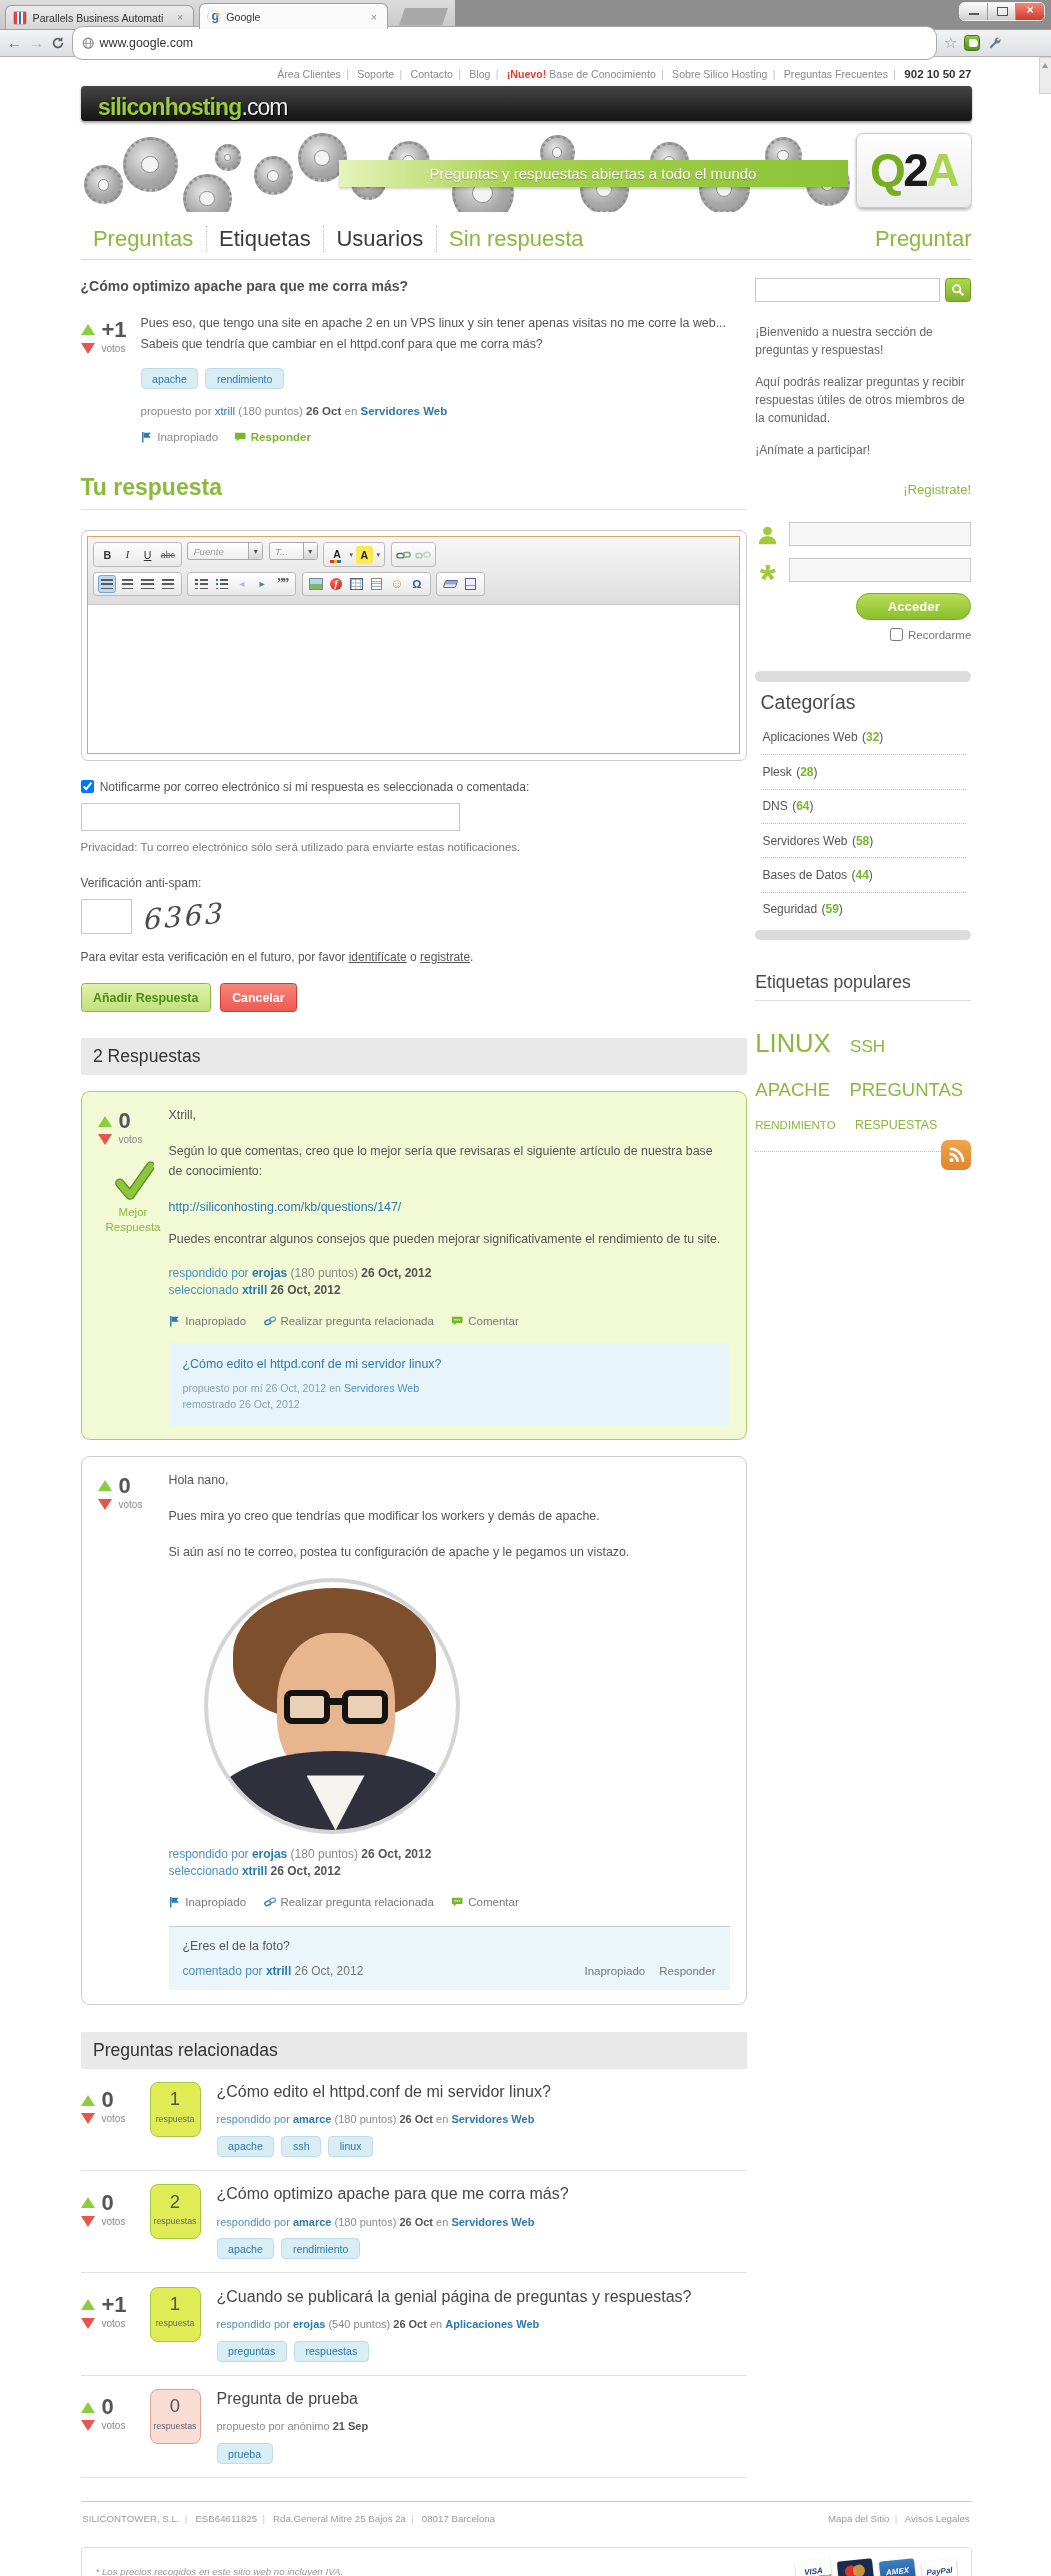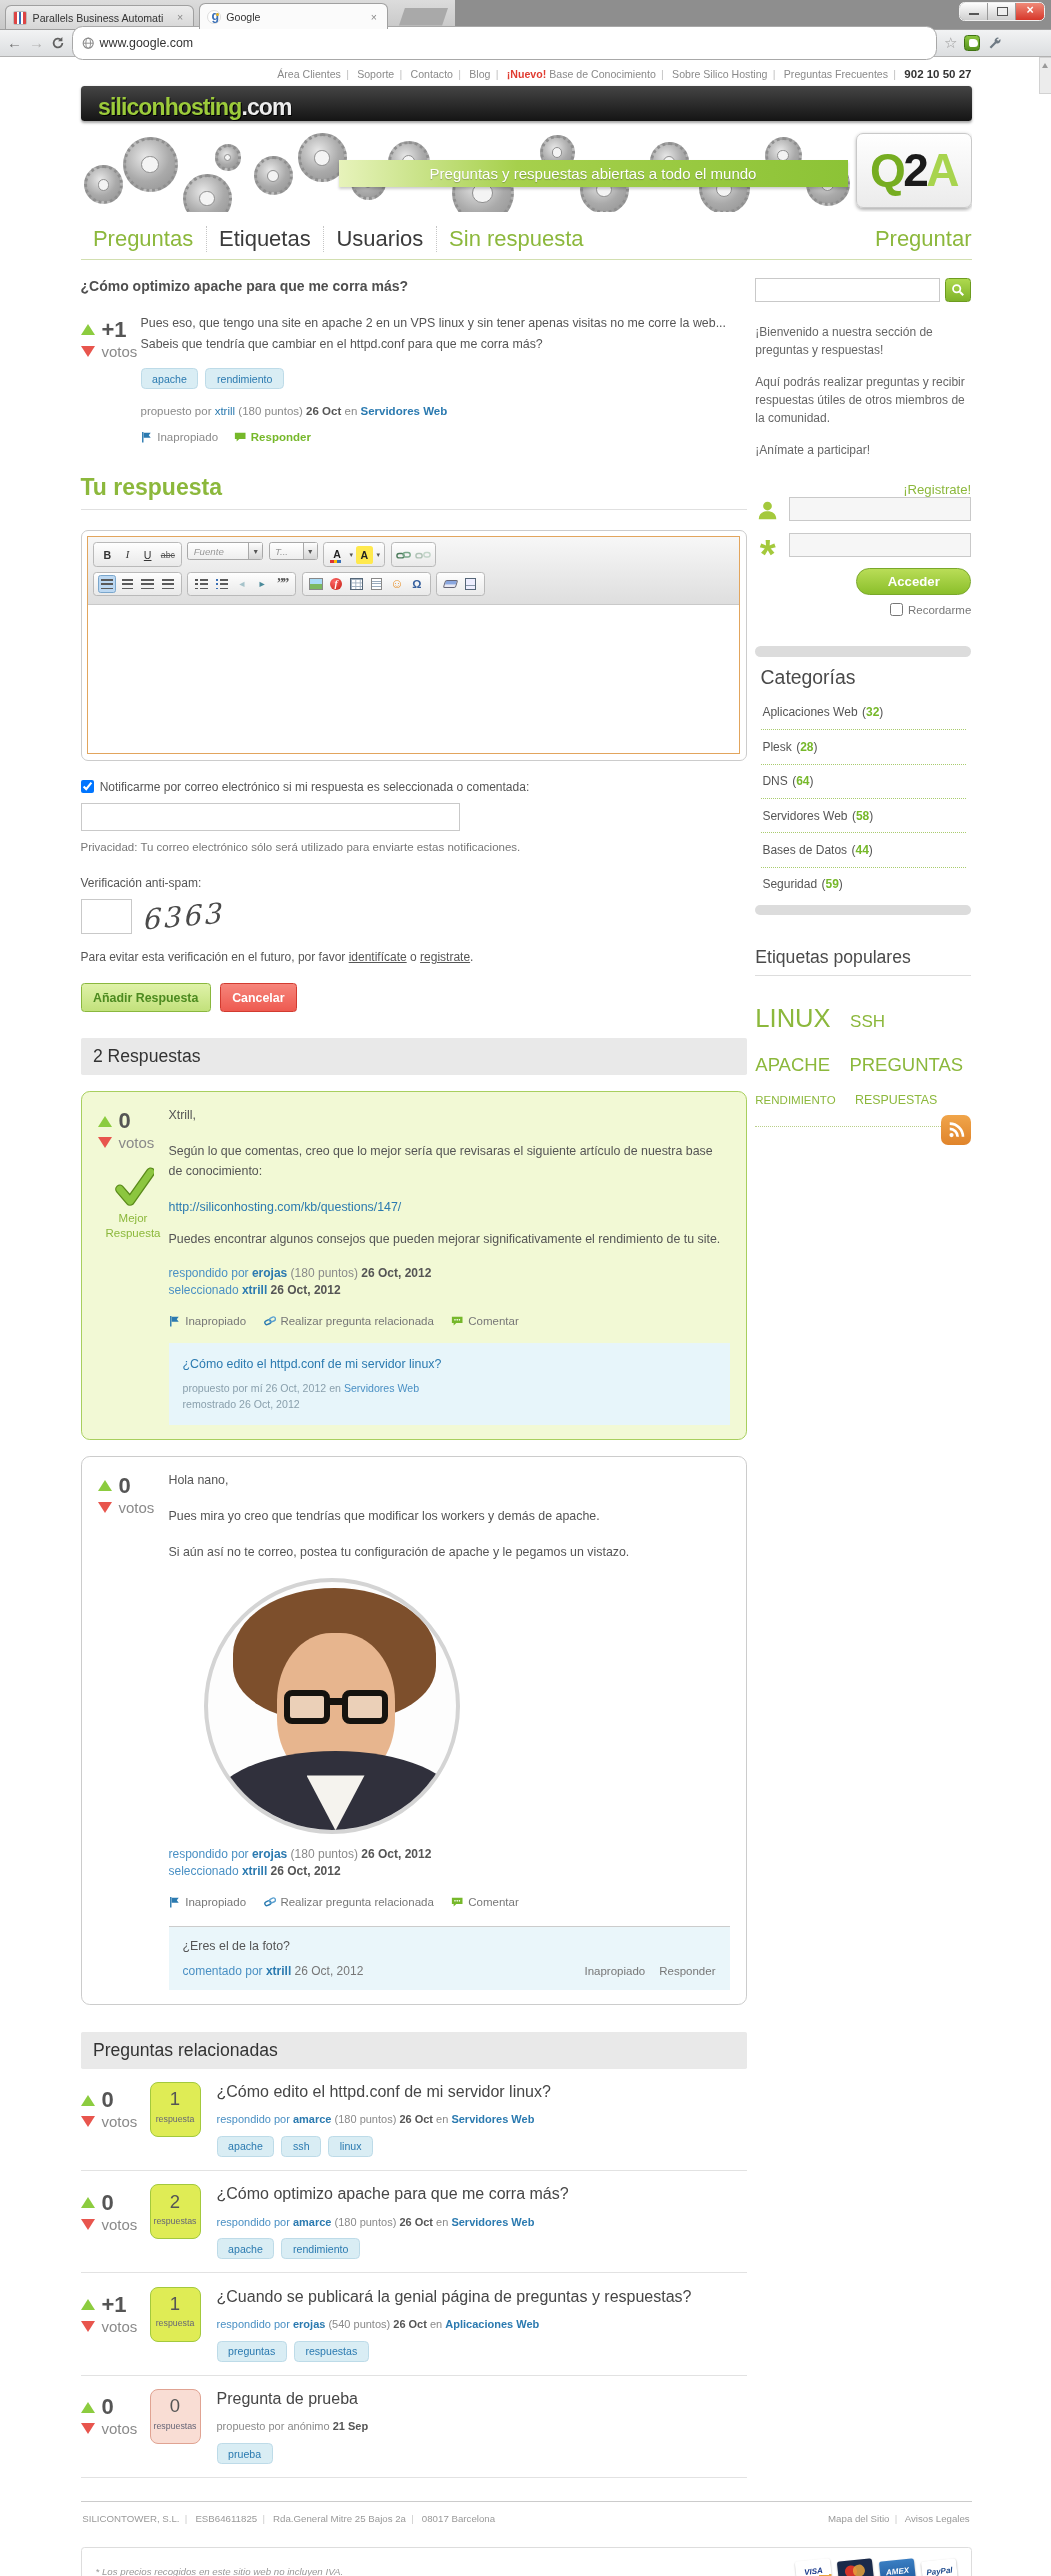--- a/index.html
+++ b/index.html
@@ -45,21 +45,21 @@
 .container{width:891px;margin:0 auto}
 .utilnav{margin-top:11.5px;text-align:right;font-size:10.6px;color:#8a8a8a}
 .utilnav a{color:#8a8a8a}
 .utilnav .sep{color:#c0c0c0;margin:0 5.3px}
 .utilnav .nuevo{color:#e03c31;font-weight:bold}
 .utilnav .phone{color:#333;font-weight:bold;font-size:11.5px}
 
 .mainnav{margin-top:6.2px;height:35px;background:linear-gradient(#454545,#141414);border-radius:3.5px;display:flex;align-items:stretch;box-shadow:0 1.8px 2.6px rgba(0,0,0,.35)}
 .logo{display:flex;align-items:flex-end;padding:0 17.6px;flex:1}
 .logo-green{font-size:23px;font-weight:bold;color:#9ccb3b;letter-spacing:-0.9px;text-shadow:0.9px 0.9px 0 #000}
-.logo-gray{font-size:23px;font-weight:bold;color:#ededed;letter-spacing:-0.9px;text-shadow:0.9px 0.9px 0 #000}
+.logo-gray{font-size:23px;font-weight:normal;color:#ededed;letter-spacing:-0.9px;text-shadow:0.9px 0.9px 0 #000}
 .mainnav-items{display:flex}
 .mainnav-item{width:97px;display:flex;align-items:center;justify-content:center;font-size:11.5px;color:#f0f0f0;border-left:0.9px solid #000;box-shadow:inset 0.9px 0 0 #3d3d3d;cursor:pointer}
 
 .banner{position:relative;height:84px;margin-top:7px;overflow:hidden}
 .gear{position:absolute;border-radius:50%;border:3.5px dotted #8f8f8f;background:radial-gradient(circle at 40% 35%,#e8e8e8,#aaa 55%,#919191)}
 .gear::after{content:"";position:absolute;left:32%;top:32%;right:32%;bottom:32%;background:#f4f4f4;border:1.8px solid #8f8f8f;border-radius:50%}
 .ribbon{position:absolute;left:258px;right:124px;top:32px;height:26.5px;background:linear-gradient(90deg,#e7f3bb,#a6d04c 35%,#8cc336);display:flex;align-items:center;justify-content:center;box-shadow:0 1.8px 2.6px rgba(0,0,0,.2);z-index:3}
 .ribbon-text{color:#fff;font-size:15px;font-weight:normal;text-shadow:0 0.9px 0.9px rgba(0,0,0,.25)}
 .q2a-box{position:absolute;right:0;top:4.4px;width:116px;height:75px;background:linear-gradient(#ffffff,#ebebeb);border:0.9px solid #c9c9c9;border-radius:7px;box-shadow:0 1.8px 3.5px rgba(0,0,0,.3);display:flex;align-items:center;justify-content:center;z-index:4}
 .q2a-box span{font-size:46px;font-weight:bold;letter-spacing:-2.6px}
@@ -77,21 +77,21 @@
 .side-col{width:216px}
 
 .q-title{font-size:14px;color:#4f4f4f;margin:5.3px 0 19.4px}
 .post{display:flex}
 .vote-col{width:60px;flex:none;padding-top:3.5px}
 .vote-row{display:flex;align-items:center;gap:7px}
 .arr{width:0;height:0;cursor:pointer}
 .arr-up{border-left:7px solid transparent;border-right:7px solid transparent;border-bottom:11.5px solid #8ccc3f}
 .arr-down{border-left:7px solid transparent;border-right:7px solid transparent;border-top:11.5px solid #e8554d}
 .vote-num{font-size:22px;color:#555;font-weight:bold}
-.vote-lbl{font-size:15px;color:#8a8a8a}
+.vote-lbl{font-size:10px;color:#8a8a8a}
 .post-body{flex:1}
 .post-text{font-size:12.4px;line-height:1.65;color:#555}
 .tagrow{margin-top:14px;display:flex;gap:7px}
 .tagpill{background:#d9edf4;border:0.9px solid #bddbe8;border-radius:4.4px;padding:3.5px 10.6px;font-size:10.6px;color:#2b7ab0;cursor:pointer}
 .meta{margin-top:16px;font-size:11.5px;color:#8a8a8a}
 .meta b{color:#555}
 .meta .lnk{color:#2b7ab0;cursor:pointer}
 .meta .lnk.bold{font-weight:bold}
 .actions{margin-top:14px;display:flex;align-items:center;gap:16px;font-size:11.5px;color:#8a8a8a}
 .action{display:flex;align-items:center;gap:4.4px;cursor:pointer}
@@ -204,21 +204,21 @@
 .rel-meta b{color:#555}
 .rel-meta .cat{color:#2b7ab0;font-weight:bold;cursor:pointer}
 .rel-tags{margin-top:10.6px;display:flex;gap:7px}
 
 .searchrow{display:flex;gap:5.3px;margin-top:5.3px}
 .search-input{flex:1;height:24px;border:0.9px solid #c9c9c9;background:#fff;padding:0 5.3px;font-size:11.5px}
 .search-btn{width:26.5px;height:24px;background:linear-gradient(#aed94e,#7fb32a);border:0.9px solid #6d9c1f;border-radius:3.5px;display:flex;align-items:center;justify-content:center;cursor:pointer}
 .welcome{margin-top:21px;font-size:12px;color:#666;line-height:1.5}
 .welcome p{margin-bottom:14px}
 .loginbox{margin-top:23px}
-.register{display:block;text-align:right;color:#8cb83c;font-size:13.2px;cursor:pointer;margin-bottom:0}
+.register{display:block;text-align:right;color:#8cb83c;font-size:13.2px;cursor:pointer;margin-bottom:25px}
 .lrow{display:flex;align-items:center;gap:8.8px;margin-bottom:10.6px}
 .licon{width:25px;height:25px;flex:none;display:flex;align-items:center;justify-content:center}
 .ast{color:#a4c93c;font-size:41px;line-height:8.8px;font-weight:bold;padding-top:19.4px}
 .linput{flex:1;height:24px;border:0.9px solid #c9c9c9;background:#f6f6f6}
 .acceder{display:block;margin-left:auto;width:115px;height:26.5px;border:0.9px solid #79a82a;border-radius:13.2px;background:linear-gradient(#b9dd57,#8bbf2b);color:#fff;font-weight:bold;font-size:13.2px;cursor:pointer;font-family:inherit}
 .rememberrow{display:flex;justify-content:flex-end;align-items:center;gap:5.3px;margin-top:8.8px;font-size:11.5px;color:#777}
 .sbox{margin-top:30px}
 .cap{height:10.6px;background:#dcdcdc;border-radius:6.2px}
 .sbox-inner{padding:8.8px 5.3px 3.5px}
 .sbox-title{font-size:19.4px;color:#4a4a4a;margin-bottom:7px}

